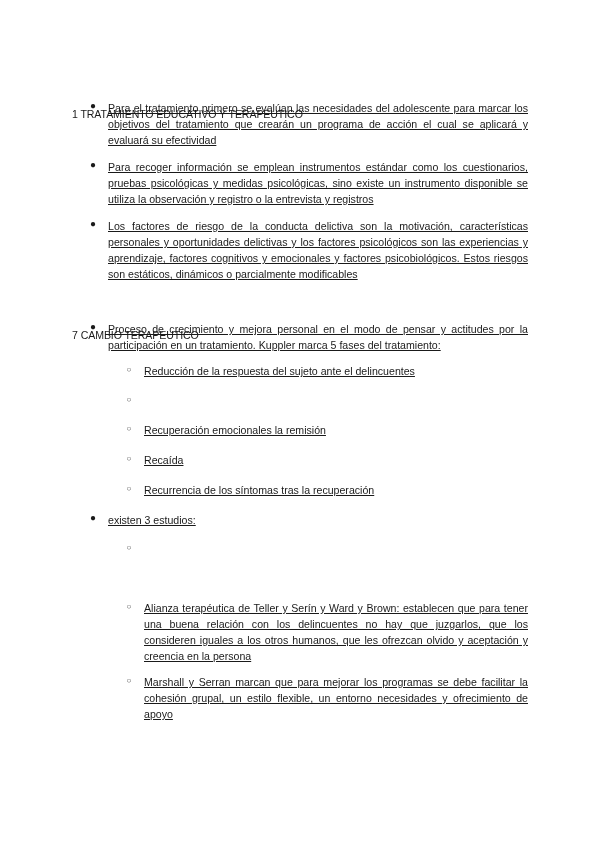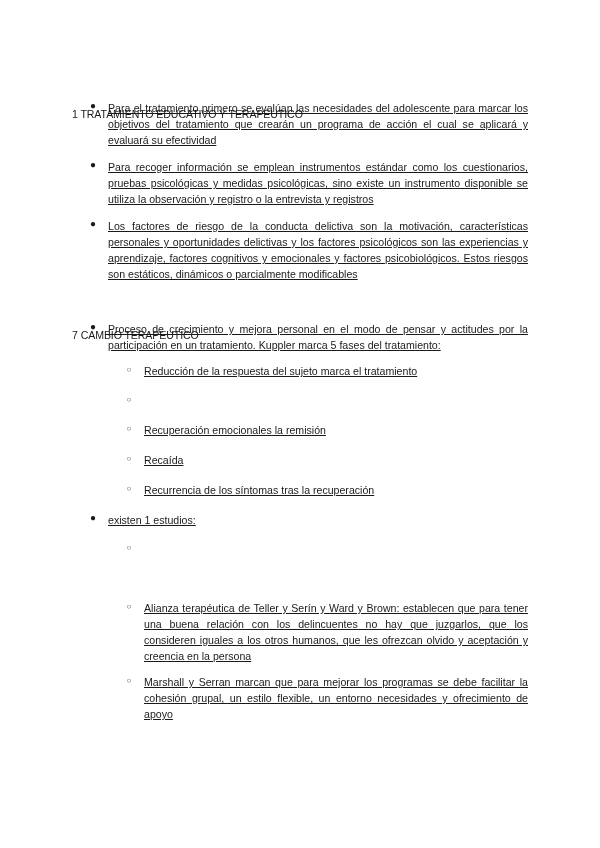--- a/index.html
+++ b/index.html
@@ -29,35 +29,35 @@
 
   <span class="bullet b1" style="top:218px">●</span>
   <div class="item l1" style="top:218px">Los factores de riesgo de la conducta delictiva son la motivación, características personales y oportunidades delictivas y los factores psicológicos son las experiencias y aprendizaje, factores cognitivos y emocionales y factores psicobiológicos. Estos riesgos son estáticos, dinámicos o parcialmente modificables</div>
 
   <div class="heading" style="top:293px">7 CAMBIO TERAPEUTICO</div>
 
   <span class="bullet b1" style="top:321px">●</span>
   <div class="item l1" style="top:321px">Proceso de crecimiento y mejora personal  en el modo de pensar y actitudes por la participación en un tratamiento. Kuppler marca 5 fases del tratamiento:</div>
 
   <span class="bullet b2" style="top:365px">○</span>
-  <div class="item l2" style="top:363px">Reducción de la respuesta del sujeto marca el tratamiento</div>
+  <div class="item l2" style="top:363px">Reducción de la respuesta del sujeto ante el delincuentes</div>
 
   <span class="bullet b2" style="top:395px">○</span>
 
   <span class="bullet b2" style="top:424px">○</span>
   <div class="item l2" style="top:422px">Recuperación emocionales la remisión</div>
 
   <span class="bullet b2" style="top:454px">○</span>
   <div class="item l2" style="top:452px">Recaída</div>
 
   <span class="bullet b2" style="top:484px">○</span>
   <div class="item l2" style="top:482px">Recurrencia de los síntomas tras la recuperación</div>
 
   <span class="bullet b1" style="top:512px">●</span>
-  <div class="item l1" style="top:512px">existen 1 estudios:</div>
+  <div class="item l1" style="top:512px">existen 3 estudios:</div>
 
   <span class="bullet b2" style="top:543px">○</span>
 
   <span class="bullet b2" style="top:602px">○</span>
   <div class="item l2" style="top:600px">Alianza terapéutica de Teller y Serín y Ward y Brown: establecen que para tener una buena relación con los delincuentes no hay que juzgarlos, que los consideren iguales a los otros humanos, que les ofrezcan olvido y aceptación y creencia en la persona</div>
 
   <span class="bullet b2" style="top:676px">○</span>
   <div class="item l2" style="top:674px">Marshall y Serran marcan que para mejorar los programas se debe facilitar la cohesión grupal, un estilo flexible, un entorno necesidades y ofrecimiento de apoyo</div>
 
 

